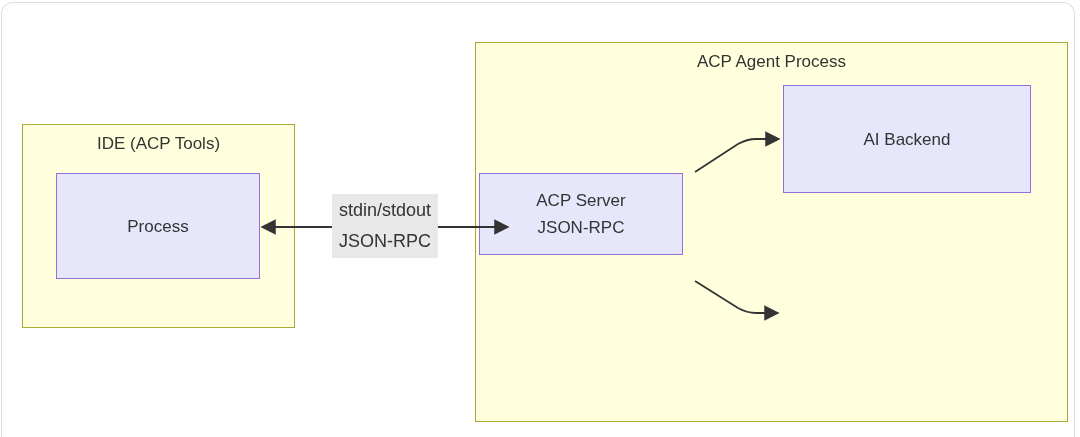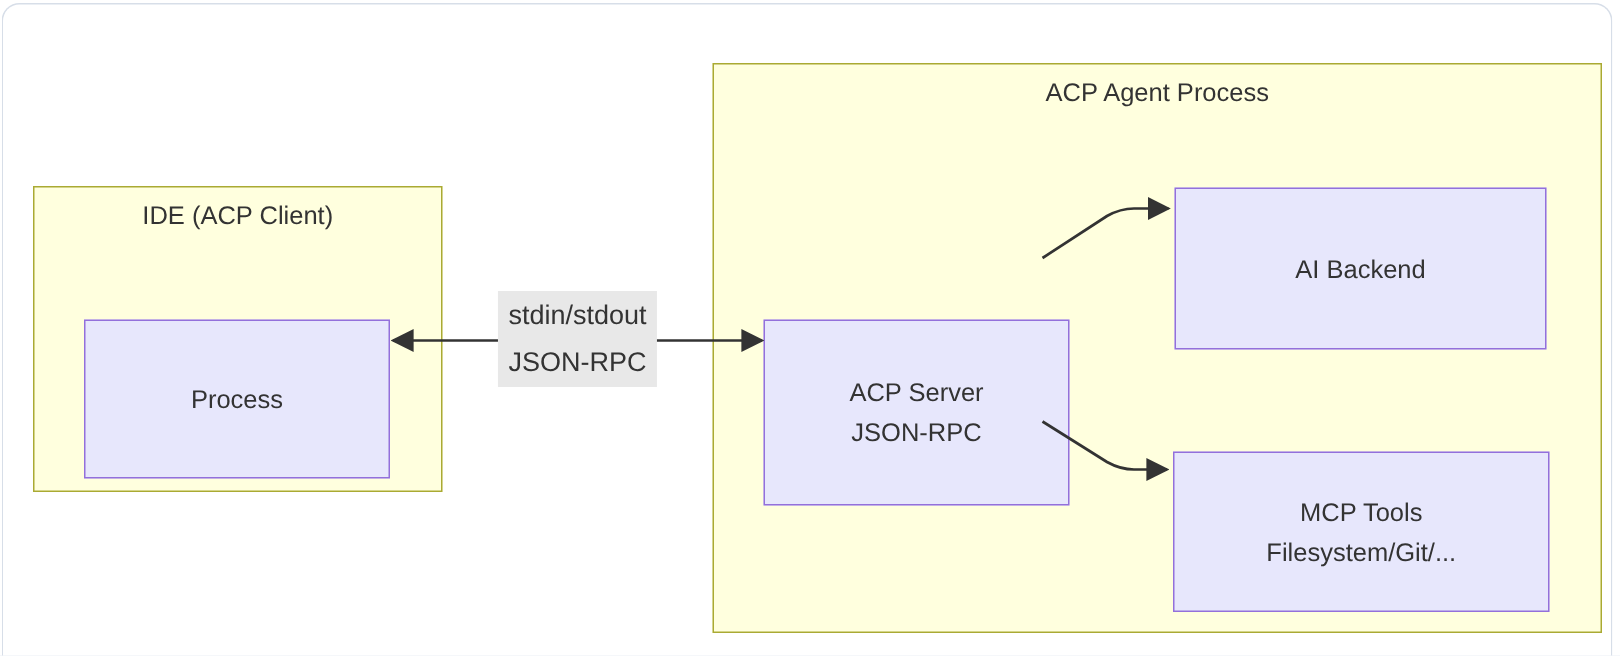--- a/index.html
+++ b/index.html
@@ -50,21 +50,20 @@
     border: 1.6px solid var(--node-stroke, #9370db);
     box-sizing: border-box;
     display: flex;
     flex-direction: column;
     align-items: center;
     justify-content: center;
     text-align: center;
     font-size: 17px;
     line-height: 27px;
     z-index: 2;
-    margin-top: 40px;
   }
   .edge-layer {
     position: absolute;
     left: 0;
     top: 0;
     z-index: 3;
     pointer-events: none;
   }
   .edge {
     fill: none;
@@ -80,56 +79,52 @@
     padding: 1px 7px;
     text-align: center;
     font-size: 18px;
     line-height: 31px;
     white-space: nowrap;
     z-index: 4;
   }
   #cluster-ide   { left: 22px;  top: 124px; width: 273px; height: 204px; z-index: 1; }
   #cluster-agent { left: 475px; top: 26px;  width: 593px; height: 380px; z-index: 1; margin-top: 16px; }
   #node-plugin   { left: 56px;  top: 173px; width: 204px; height: 106px; }
-  #node-server   { left: 509px; top: 173px; width: 204px; height: 124px; }
+  #node-server   { left: 479px; top: 173px; width: 204px; height: 82px; }
   #node-backend  { left: 783px; top: 85px;  width: 248px; height: 108px; }
   #node-tools    { left: 782px; top: 261px; width: 251px; height: 107px; }
 </style>
 </head>
 <body>
 
 <div class="stage">
 
   <div class="card"></div>
 
   <div class="cluster" id="cluster-ide">
-    <div class="cluster-title">IDE (ACP Client)</div>
+    <div class="cluster-title">IDE (ACP Tools)</div>
   </div>
 
   <div class="cluster" id="cluster-agent">
     <div class="cluster-title">ACP Agent Process</div>
   </div>
 
   <div class="node" id="node-plugin">
     <span>Process</span>
   </div>
 
   <div class="node" id="node-server">
     <span>ACP Server</span>
     <span>JSON-RPC</span>
   </div>
 
   <div class="node" id="node-backend">
     <span>AI Backend</span>
   </div>
 
-  <div class="node" id="node-tools">
-    <span>MCP Tools</span>
-    <span>Filesystem/Git/...</span>
-  </div>
 
   <svg class="edge-layer" width="1080" height="437" viewBox="0 0 1080 437">
     <defs>
       <marker id="arrow-end" viewBox="0 0 10 10" refX="9" refY="5" markerWidth="8.5" markerHeight="8.5" orient="auto-start-reverse">
         <path d="M0,0 L10,5 L0,10 z" fill="#333333"></path>
       </marker>
     </defs>
     <path class="edge" d="M262,227 H508" marker-start="url(#arrow-end)" marker-end="url(#arrow-end)"></path>
     <path class="edge" d="M695,172 L738,144 Q747,139 756,139 H779" marker-end="url(#arrow-end)"></path>
     <path class="edge" d="M695,281 L738,308 Q747,313 756,313 H778" marker-end="url(#arrow-end)"></path>

